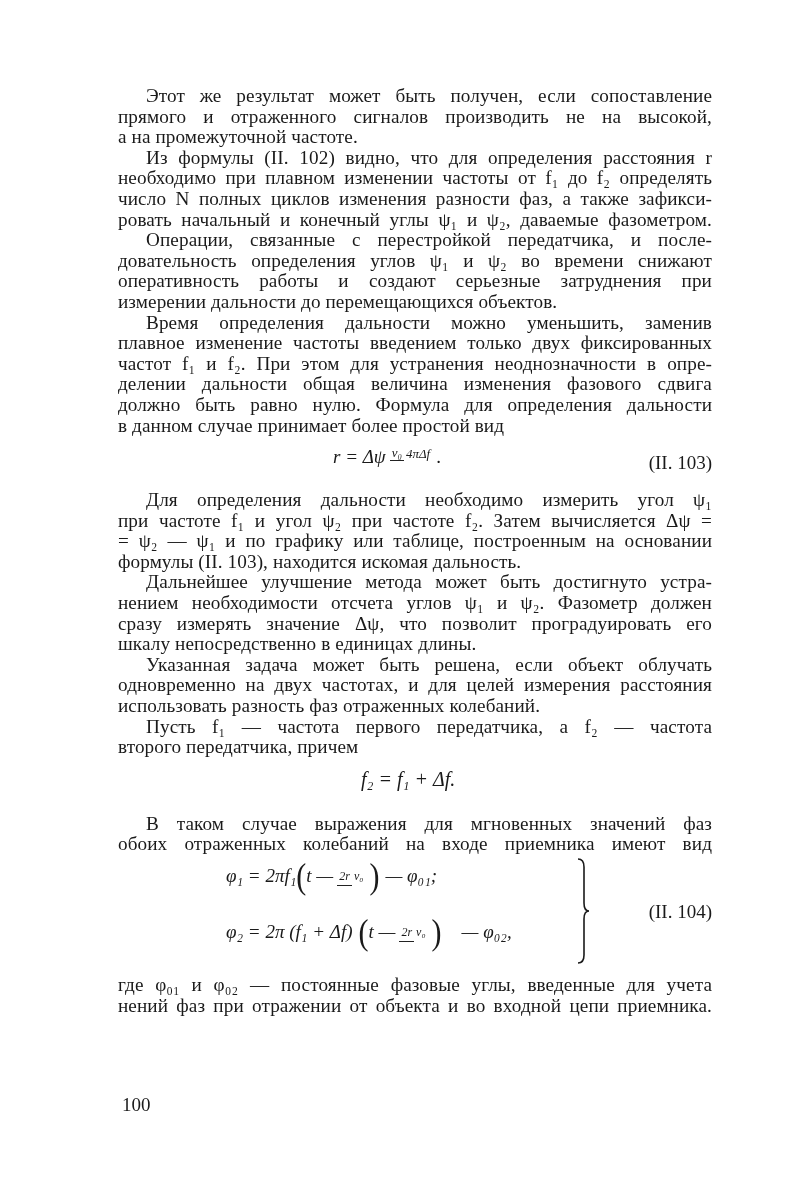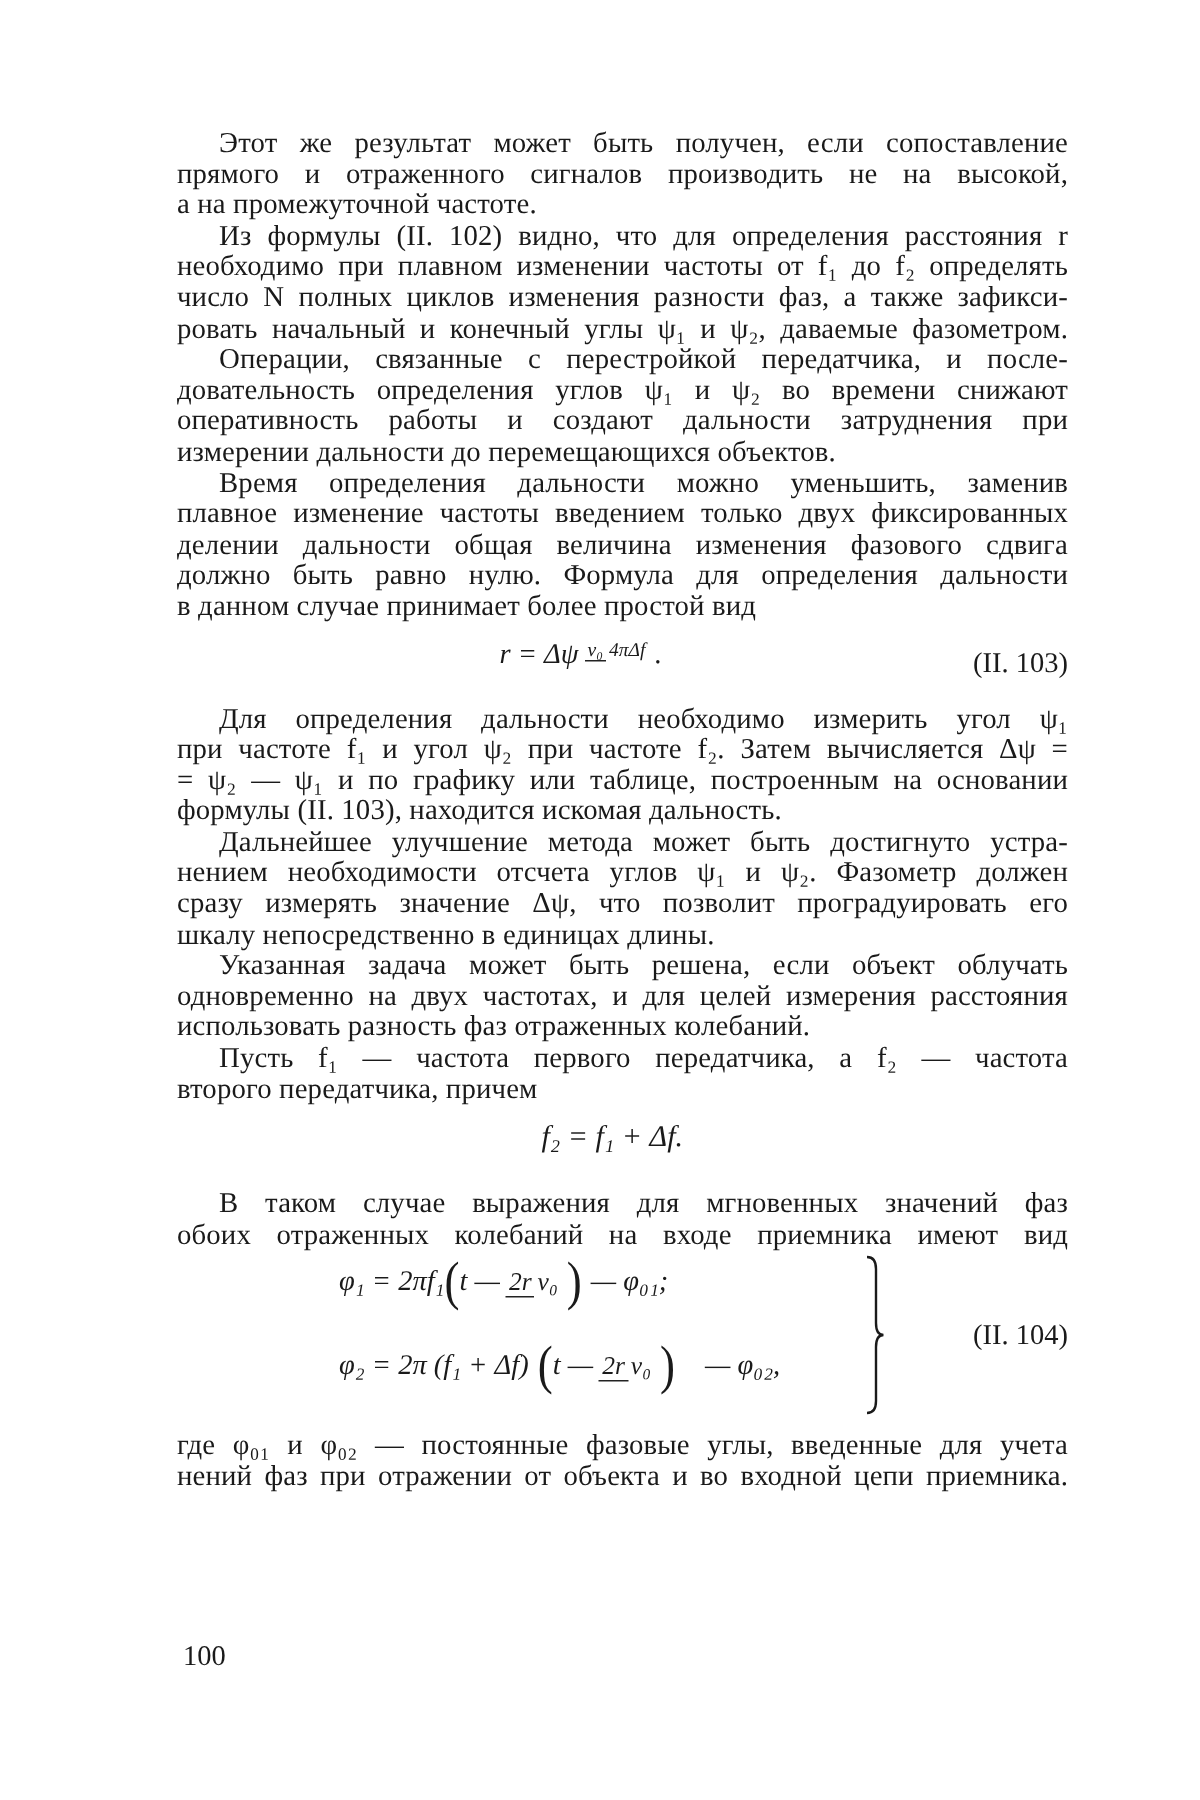--- a/index.html
+++ b/index.html
@@ -10,21 +10,21 @@
        margin: 0; letter-spacing: 0.1px; }
   .line { display: block; white-space: nowrap; text-align: justify; text-align-last: justify; }
   .line.last { text-align-last: left; }
   .it { font-style: italic; }
   .formula { position: relative; height: 54px; font-size: 19px; }
   .formula .expr { position: absolute; left: 215px; top: 10px; display: flex; align-items: flex-start; }
   .formula .num { position: absolute; right: 0; top: 16px; }
   .frac { display: inline-flex; flex-direction: row; align-items: center; font-size: 13px; line-height: 14px; margin: 0 4px; vertical-align: middle; }
   .frac .nu { border-bottom: 1px solid #222; padding: 0 2px; font-style: italic; }
   .frac .de { padding: 0 2px; font-style: italic; }
-  .frac.big { font-size: 17px; line-height: 18px; }
+  .frac.big { font-size: 12px; line-height: 18px; }
   .f2 { position: relative; height: 56px; font-size: 20px; }
   .f2 .expr { position: absolute; left: 243px; top: 10px; }
   .sys { position: relative; height: 120px; font-size: 19px; }
   .sys .row { position: absolute; left: 108px; display: flex; align-items: center; white-space: nowrap; }
   .sys .r1 { top: 6px; }
   .sys .r2 { top: 62px; }
   .sys .brace { position: absolute; left: 458px; top: 2px; width: 14px; height: 108px; }
   .sys .num { position: absolute; right: 0; top: 46px; }
   .paren { font-size: 30px; line-height: 30px; font-weight: 300; transform: scaleY(1.2); display: inline-block; }
   .pageno { position: absolute; left: 122px; top: 1094px; font-size: 19px; }
@@ -43,27 +43,28 @@
   <div class="p">
     <span class="line" style="padding-left:28px">Из формулы (II. 102) видно, что для определения расстояния r</span>
     <span class="line">необходимо при плавном изменении частоты от f₁ до f₂ определять</span>
     <span class="line">число N полных циклов изменения разности фаз, а также зафикси-</span>
     <span class="line">ровать начальный и конечный углы ψ₁ и ψ₂, даваемые фазометром.</span>
   </div>
 
   <div class="p">
     <span class="line" style="padding-left:28px">Операции, связанные с перестройкой передатчика, и после-</span>
     <span class="line">довательность определения углов ψ₁ и ψ₂ во времени снижают</span>
-    <span class="line">оперативность работы и создают дальности затруднения при</span>
+    <span class="line">оперативность работы и создают серьезные затруднения при</span>
     <span class="line last">измерении дальности до перемещающихся объектов.</span>
   </div>
 
   <div class="p">
     <span class="line" style="padding-left:28px">Время определения дальности можно уменьшить, заменив</span>
     <span class="line">плавное изменение частоты введением только двух фиксированных</span>
+    <span class="line">частот f₁ и f₂. При этом для устранения неоднозначности в опре-</span>
     <span class="line">делении дальности общая величина изменения фазового сдвига</span>
     <span class="line">должно быть равно нулю. Формула для определения дальности</span>
     <span class="line last">в данном случае принимает более простой вид</span>
   </div>
 
   <div class="formula">
     <div class="expr">
       <span class="it">r = Δψ</span>
       <span class="frac">
         <span class="nu">v₀</span>

